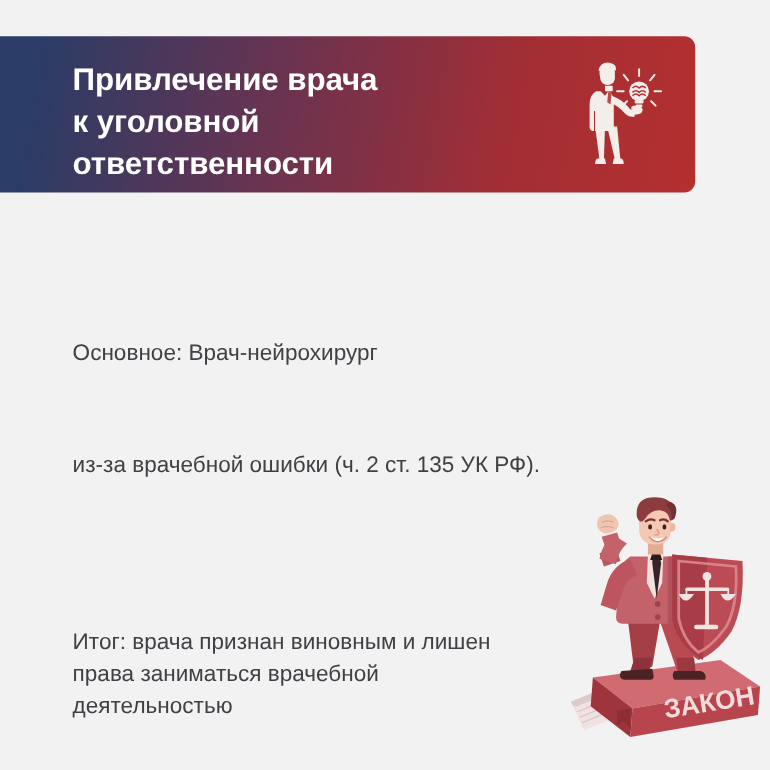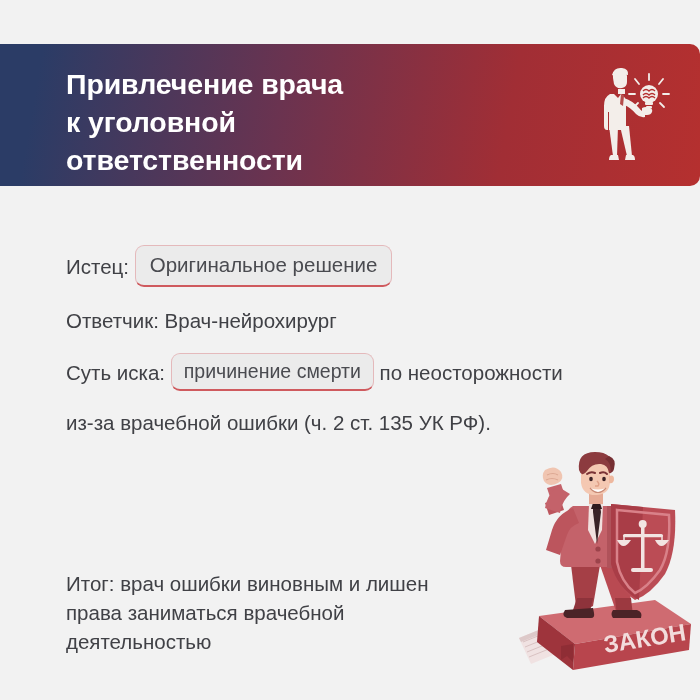--- a/index.html
+++ b/index.html
@@ -13,22 +13,22 @@
   body {
     background: #f2f2f2;
     font-family: "Liberation Sans", "DejaVu Sans", sans-serif;
     position: relative;
   }
 
   
   .header {
     position: absolute;
     left: 0;
-    top: 44px;
-    width: 700px;
+    top: 33px;
+    width: 632px;
     height: 142px;
     background: linear-gradient(100deg, #2b3c66 0%, #2b3c66 6%, #6a3350 40%, #a12e35 72%, #b5302f 100%);
     border-radius: 0 10px 10px 0;
     overflow: hidden;
   }
 
   .header-title {
     position: absolute;
     left: 66px;
     top: 22px;
@@ -165,41 +165,32 @@
         <line x1="81" y1="38" x2="87" y2="38"></line>
         <line x1="56" y1="47" x2="52" y2="51"></line>
         <line x1="78" y1="47" x2="82" y2="51"></line>
       </g>
     </svg>
   </div>
 </div>
 
 <div class="content">
 
-  <div class="line" id="row-plaintiff">
-    <span class="label">Истец:</span>
-    <span class="chip">Оригинальное решение</span>
+
+  <div class="line" id="row-defendant">
+    <span>Основное: Врач-нейрохирург</span>
   </div>
 
-  <div class="line" id="row-defendant">
-    <span>Ответчик: Врач-нейрохирург</span>
-  </div>
-
-  <div class="line" id="row-claim">
-    <span class="label">Суть иска:</span>
-    <span class="chip small">причинение смерти</span>
-    <span class="label">по неосторожности</span>
-  </div>
 
   <div class="line" id="row-claim-cont">
     <span>из-за врачебной ошибки (ч. 2 ст. 135 УК РФ).</span>
   </div>
 
 
-  <div class="block" id="blk-result">Итог: врач ошибки виновным и лишен
+  <div class="block" id="blk-result">Итог: врача признан виновным и лишен
 права заниматься врачебной
 деятельностью</div>
 </div>
 
 <div class="illustration">
   <svg viewBox="0 0 195 235" width="195" height="235" aria-hidden="true">
 
     <g>
 
       <path d="M14 190 L58 172 L70 198 L26 216 Z" fill="#f0e2e2"></path>

